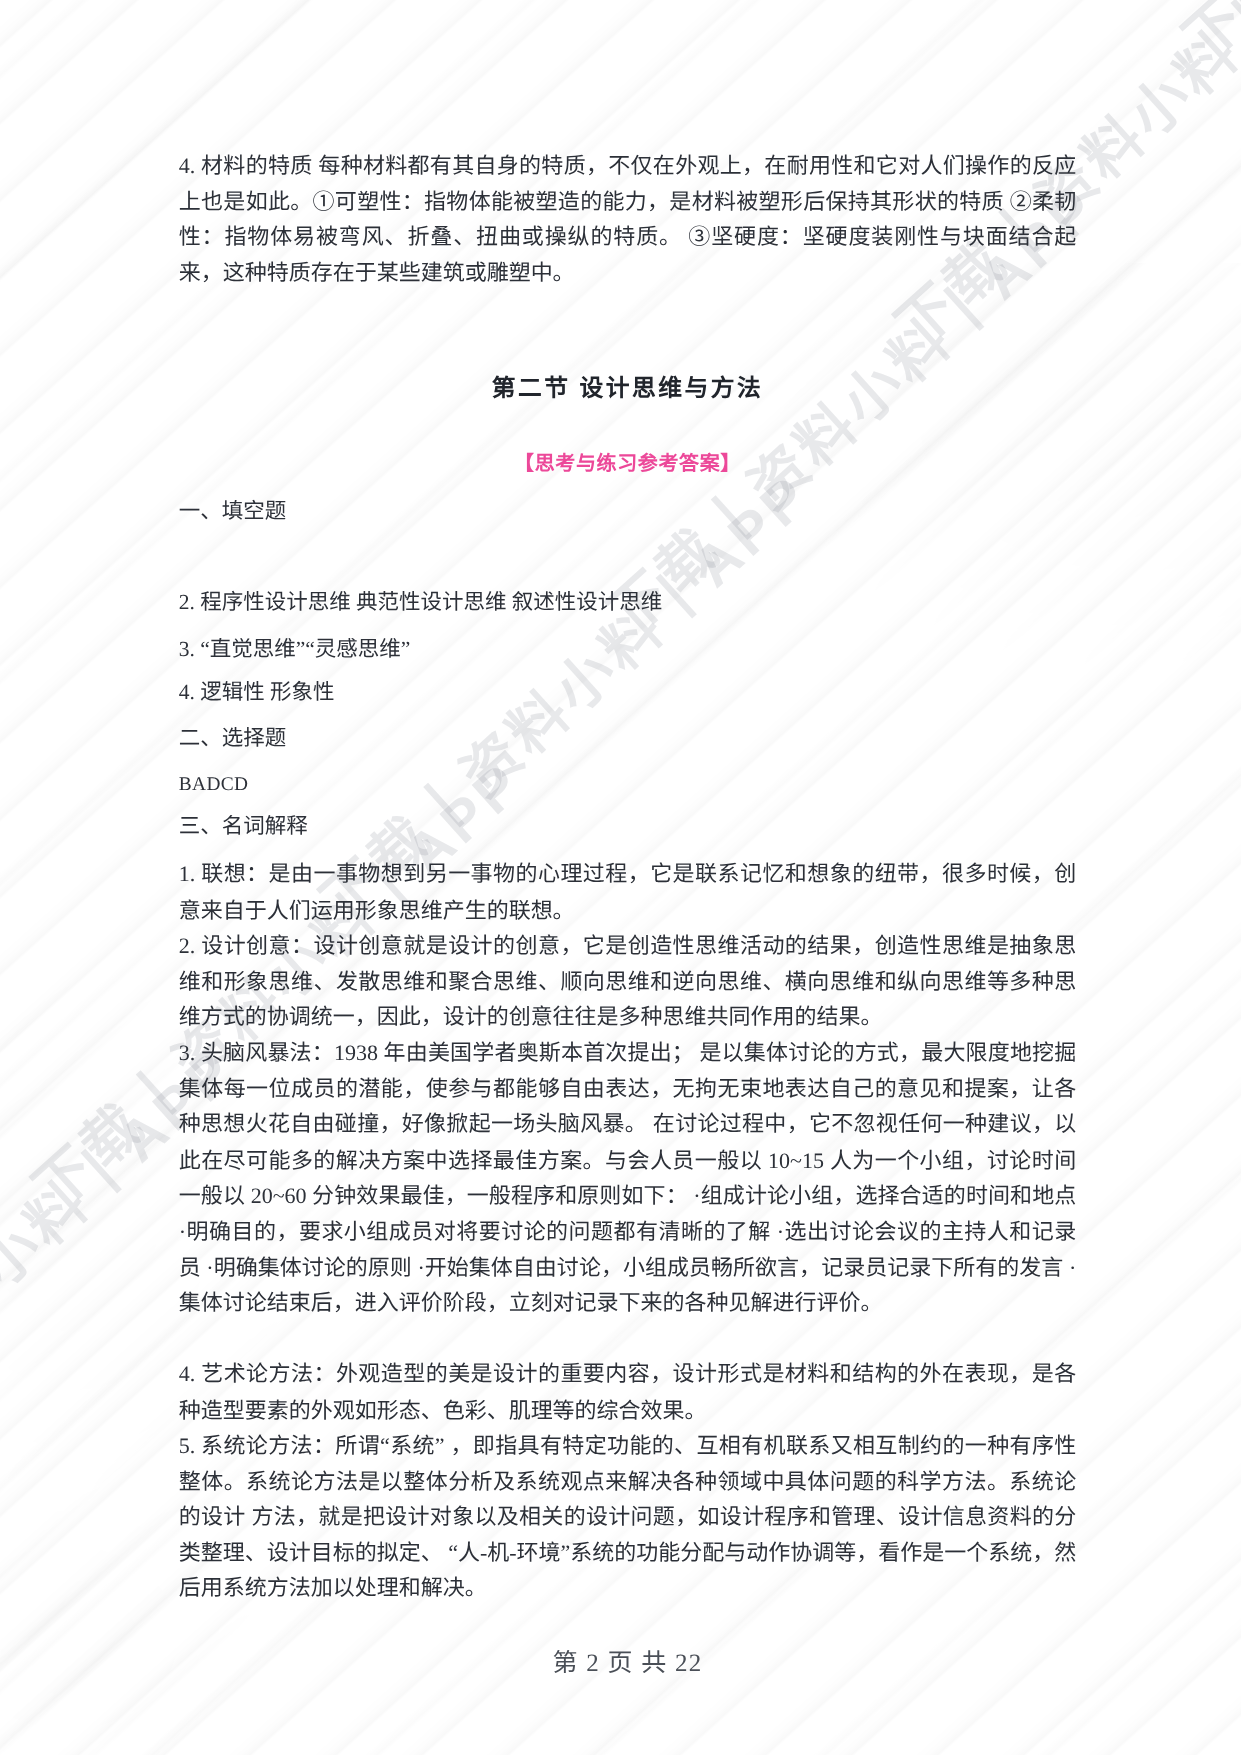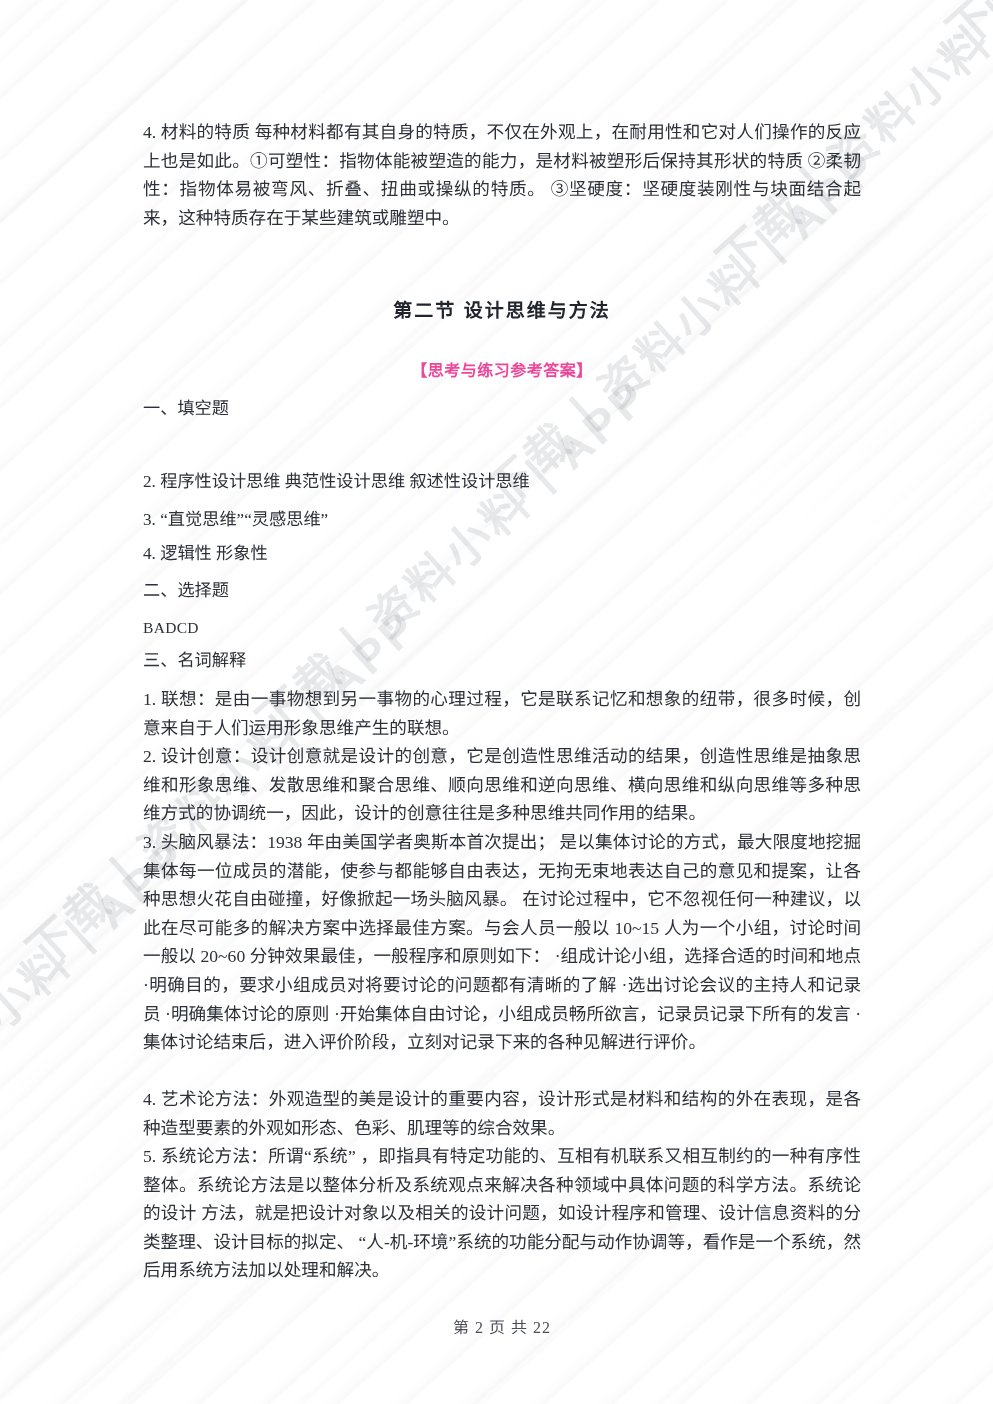--- a/index.html
+++ b/index.html
@@ -155,21 +155,21 @@
     letter-spacing: 0.3px;
   }
 
   
   .page-footer {
     position: absolute;
     left: 0;
     top: 1314px;
     width: 718px;
     text-align: center;
-    font-size: 16px;
+    font-size: 20px;
     color: #4a4f57;
     letter-spacing: 1px;
   }
 </style>
 </head>
 <body>
 
 <div class="paper">
   <div class="scan-streaks"></div>
   <div class="scan-patch tr"></div>

